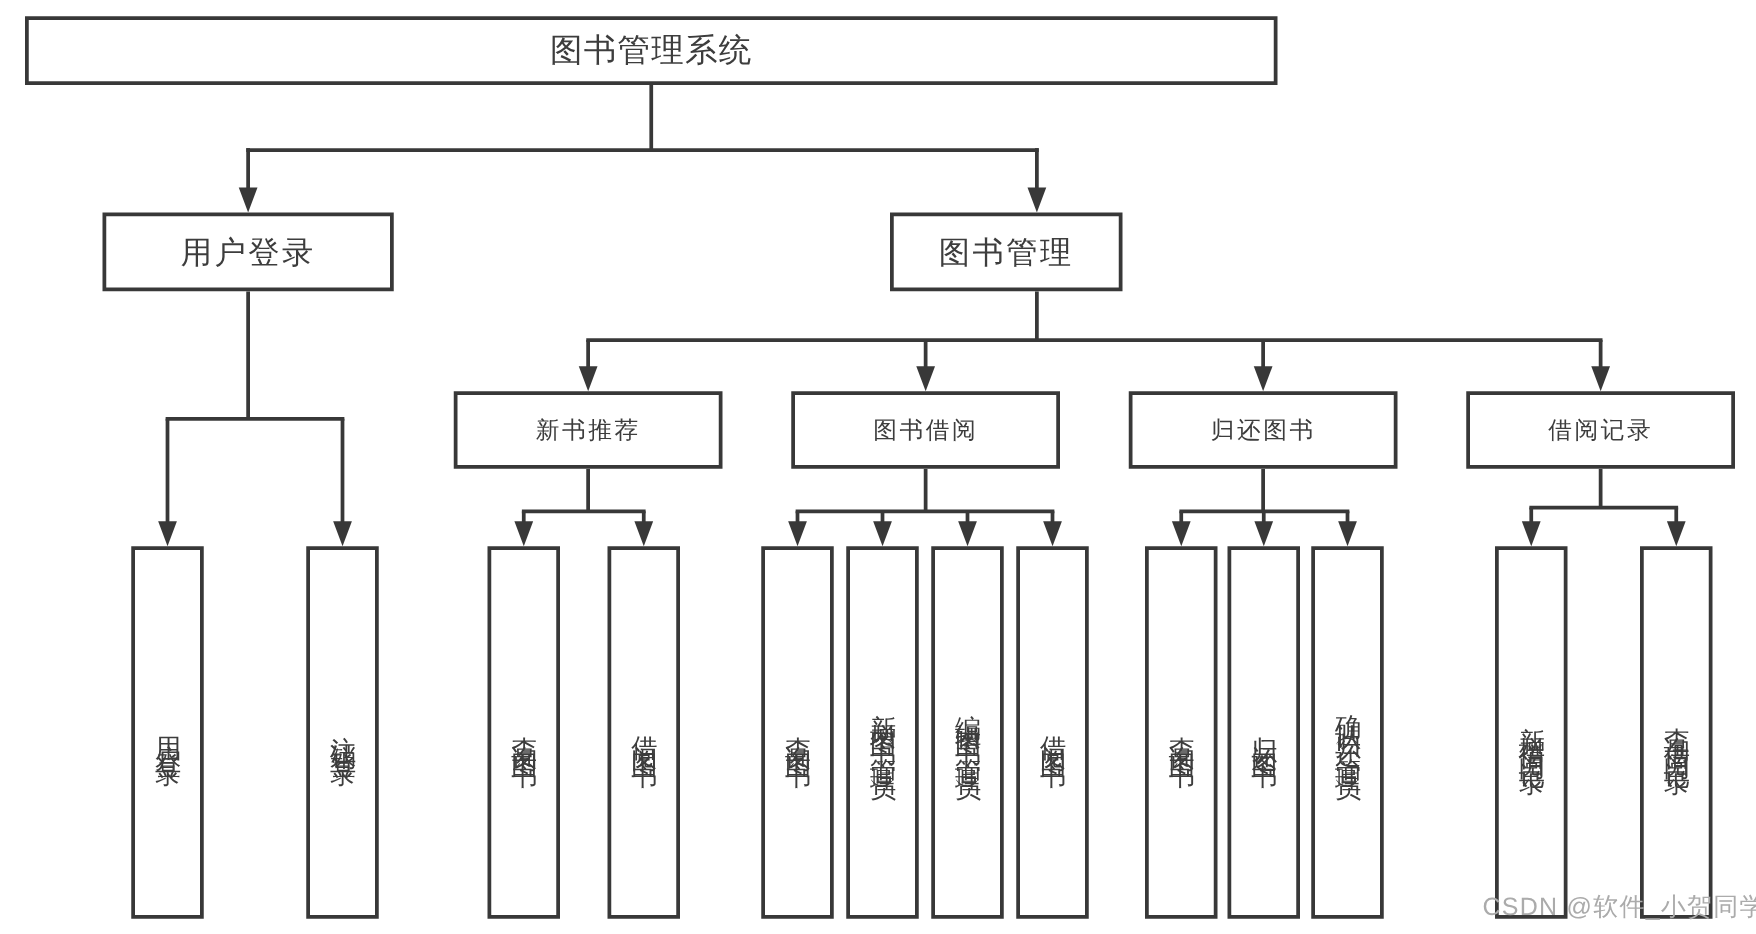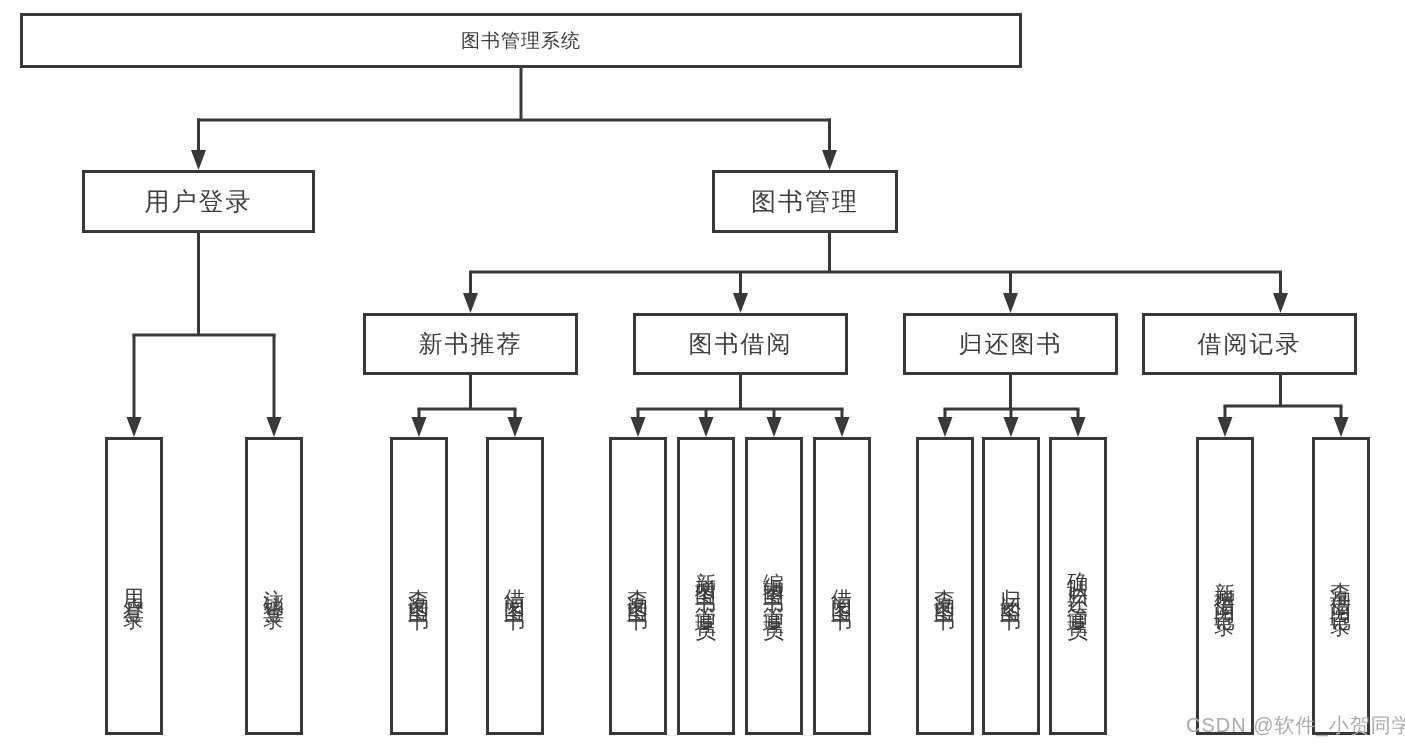--- a/index.html
+++ b/index.html
@@ -22,23 +22,23 @@
     position:absolute;
     box-sizing:border-box;
     background:#fff;
     border:3px solid var(--line);
     display:flex;
     align-items:center;
     justify-content:center;
     color:var(--text);
     z-index:2;
   }
-  .node.lvl1 span{font-size:19px;letter-spacing:1px;}
+  .node.lvl1 span{font-size:26px;letter-spacing:1px;}
   .node.lvl2 span{font-size:25px;letter-spacing:2px;}
-  .node.lvl3 span{font-size:24px;letter-spacing:2px;text-align:right;}
+  .node.lvl3 span{font-size:19px;letter-spacing:2px;text-align:right;}
   .node.leaf span{
     writing-mode:vertical-lr;
     text-orientation:mixed;
     font-size:21px;
     line-height:1;
     letter-spacing:7px;
   }
   .watermark{
     position:absolute;
     z-index:5;
@@ -132,21 +132,21 @@
 
   <div class="node lvl3" style="left:363px;top:313px;width:215px;height:62px">
     <span>新书推荐</span>
   </div>
   <div class="node lvl3" style="left:633px;top:313px;width:215px;height:62px">
     <span>图书借阅</span>
   </div>
   <div class="node lvl3" style="left:903px;top:313px;width:215px;height:62px">
     <span>归还图书</span>
   </div>
-  <div class="node lvl3" style="left:1142px;top:313px;width:215px;height:62px">
+  <div class="node lvl3" style="left:1173px;top:313px;width:215px;height:62px">
     <span>借阅记录</span>
   </div>
 
   <div class="node leaf" style="left:105px;top:437px;width:58px;height:298px">
     <span>用户登录</span>
   </div>
   <div class="node leaf" style="left:245px;top:437px;width:58px;height:298px">
     <span>注销登录</span>
   </div>
 

